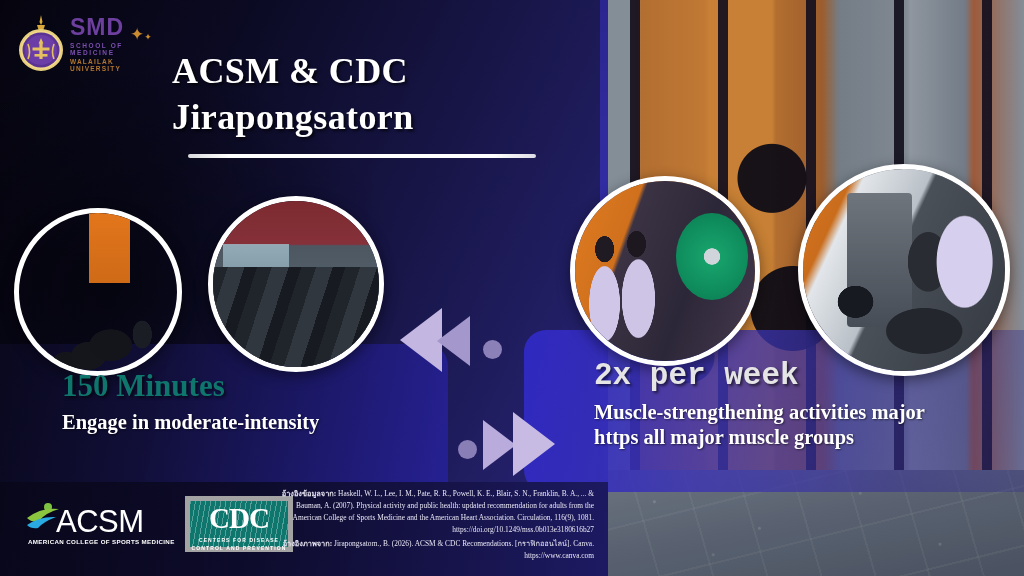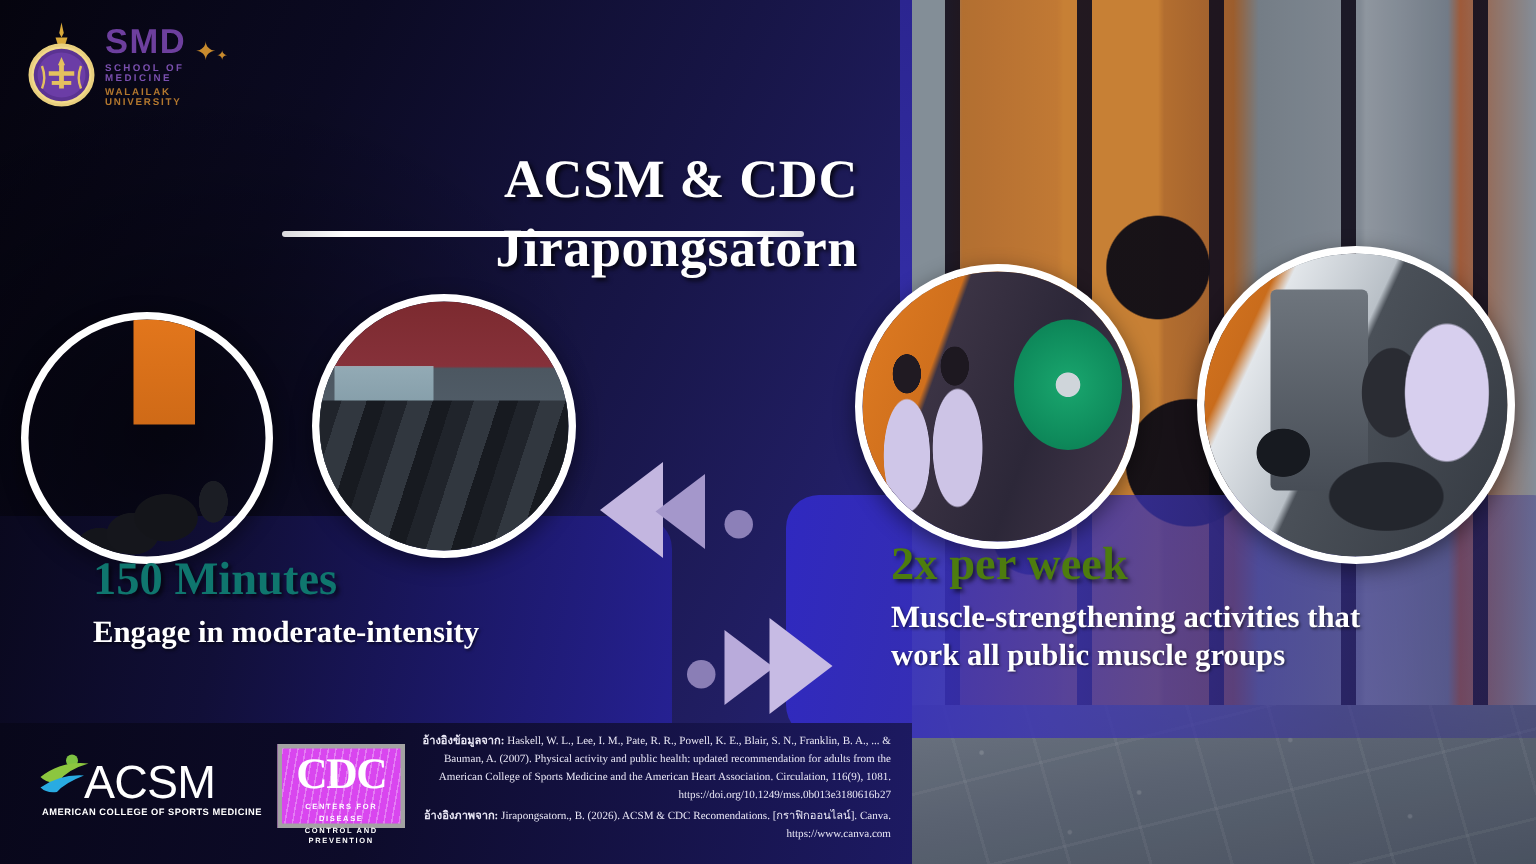--- a/index.html
+++ b/index.html
@@ -88,25 +88,24 @@
     background:linear-gradient(100deg, rgba(8,7,24,0.97) 0%, rgba(17,15,56,0.97) 38%, rgba(38,33,150,0.95) 100%);
   }
   .panel-right {
     left:524px; top:330px; width:520px; height:162px;
     background:linear-gradient(100deg, rgba(48,41,196,0.96) 0%, rgba(60,52,178,0.82) 36%, rgba(52,45,150,0.55) 72%, rgba(48,42,132,0.30) 100%);
   }
 
   
   .header-title {
     position:absolute; left:172px; top:48px; width:400px;
-    text-align:right; color:#ffffff;
+    text-align:left; color:#ffffff;
     font-size:36px; font-weight:bold; line-height:1.28;
     letter-spacing:.4px;
     text-shadow:2px 2px 3px rgba(0,0,0,0.75);
-    margin-top:48px;
   }
   .title-rule {
     position:absolute; left:188px; top:154px; width:348px; height:4px;
     background:linear-gradient(90deg, rgba(255,255,255,0.85), #ffffff 12%, #ffffff 88%, rgba(255,255,255,0.85));
     border-radius:2px;
   }
 
   
   .smd-logo { position:absolute; left:14px; top:12px; width:140px; height:62px; }
   .smd-emblem { position:absolute; left:2px; top:2px; width:50px; height:58px; }
@@ -250,22 +249,22 @@
     font-family:"Liberation Sans", sans-serif; font-weight:normal; color:#fff;
     font-size:31px; letter-spacing:-.5px; position:absolute; left:30px; top:4px;
   }
   .acsm-tag{
     font-family:"Liberation Sans", sans-serif; font-weight:bold; color:#fff;
     font-size:6.2px; letter-spacing:.35px; position:absolute; left:2px; top:38px;
     white-space:nowrap;
   }
   .acsm-swoosh{ position:absolute; left:0; top:2px; width:36px; height:30px; }
 
-  .cdc-logo{ position:absolute; left:185px; top:496px; width:85px; height:56px;
-    background:#d946ef; border:3px solid #a3a3a3; }
+  .cdc-logo{ position:absolute; left:185px; top:496px; width:108px; height:56px;
+    background:#0f766e; border:5px solid #a3a3a3; }
   .cdc-inner{ position:absolute; inset:0;
     background:repeating-linear-gradient(100deg, rgba(255,255,255,0.30) 0 1px, rgba(0,0,0,0) 1px 5px);}
   .cdc-word{ position:absolute; left:0; top:1px; width:100%; text-align:center;
     font-family:"Liberation Serif", serif; font-weight:bold; color:#ffffff;
     font-size:29px; letter-spacing:-1px; }
   .cdc-tag{ position:absolute; left:0; top:36px; width:100%; text-align:center;
     font-family:"Liberation Sans", sans-serif; font-weight:bold; color:#ffffff;
     font-size:5px; letter-spacing:1.1px; line-height:1.55; }
 
   .citations{
@@ -343,24 +342,24 @@
   <div class="tri tri-right-lg"></div>
 
   <div class="callout" id="callout-left">
     <div class="callout-h" style="color:#0f766e;font-family:Liberation Serif, serif;">150 Minutes</div>
     <div class="callout-b">
       <div>Engage in moderate-intensity</div>
     </div>
   </div>
 
   <div class="callout" id="callout-right">
-    <div class="callout-h" style="color:#4d7c0f;">2x per week</div>
+    <div class="callout-h" style="color:#e5e5e5;font-family:Liberation Mono, monospace;">2x per week</div>
     <div class="callout-b">
-      <div>Muscle-strengthening activities that</div>
-      <div>work all public muscle groups</div>
+      <div>Muscle-strengthening activities major</div>
+      <div>https all major muscle groups</div>
     </div>
   </div>
 
   <div class="footer-bar"></div>
 
   <div class="acsm-logo">
     <svg class="acsm-swoosh" viewBox="0 0 36 30">
       <circle cx="22" cy="5" r="4" fill="#7ec242"></circle>
       <path d="M1 16 q14 -11 32 -9 q-14 4 -20 12 q-7 2 -12 -3 Z" fill="#8cc63f"></path>
       <path d="M1 23 q13 -9 29 -8 q-13 5 -18 11 q-7 1 -11 -3 Z" fill="#29abe2"></path>

